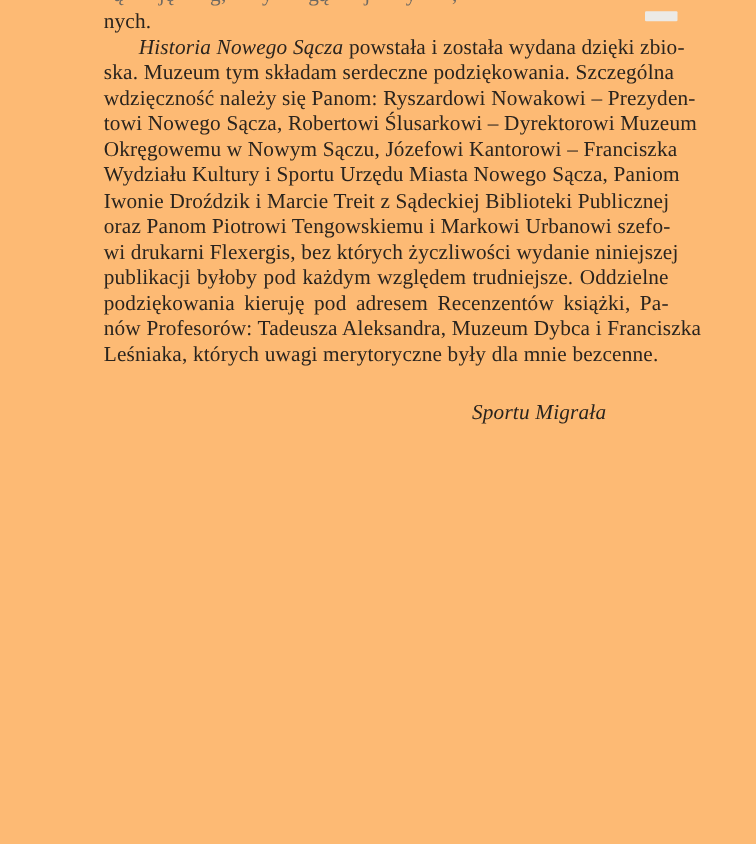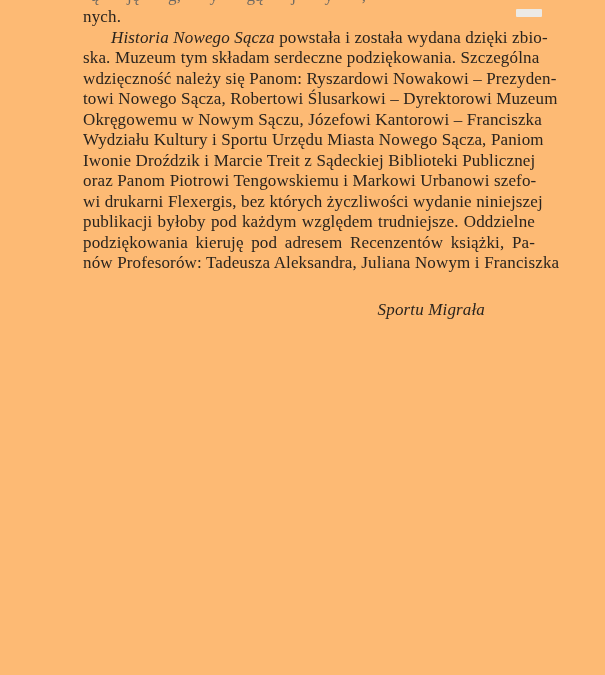--- a/index.html
+++ b/index.html
@@ -100,19 +100,20 @@
     <div class="line">ska. Muzeum tym składam serdeczne podziękowania. Szczególna</div>
     <div class="line">wdzięczność należy się Panom: Ryszardowi Nowakowi – Prezyden-</div>
     <div class="line">towi Nowego Sącza, Robertowi Ślusarkowi – Dyrektorowi Muzeum</div>
     <div class="line">Okręgowemu w Nowym Sączu, Józefowi Kantorowi – Franciszka</div>
     <div class="line">Wydziału Kultury i Sportu Urzędu Miasta Nowego Sącza, Paniom</div>
     <div class="line">Iwonie Droździk i Marcie Treit z Sądeckiej Biblioteki Publicznej</div>
     <div class="line">oraz Panom Piotrowi Tengowskiemu i Markowi Urbanowi szefo-</div>
     <div class="line">wi drukarni Flexergis, bez których życzliwości wydanie niniejszej</div>
     <div class="line">publikacji byłoby pod każdym względem trudniejsze. Oddzielne</div>
     <div class="line">podziękowania kieruję pod adresem Recenzentów książki, Pa-</div>
-    <div class="line">nów Profesorów: Tadeusza Aleksandra, Juliana Nowym i Franciszka</div>
+    <div class="line">nów Profesorów: Tadeusza Aleksandra, Muzeum Dybca i Franciszka</div>
 
+    <div class="line no-justify">Leśniaka, których uwagi merytoryczne były dla mnie bezcenne.</div>
 
     <div class="signature-line">Sportu Migrała</div>
 
   </div>
 </div>
 
 </body></html>

